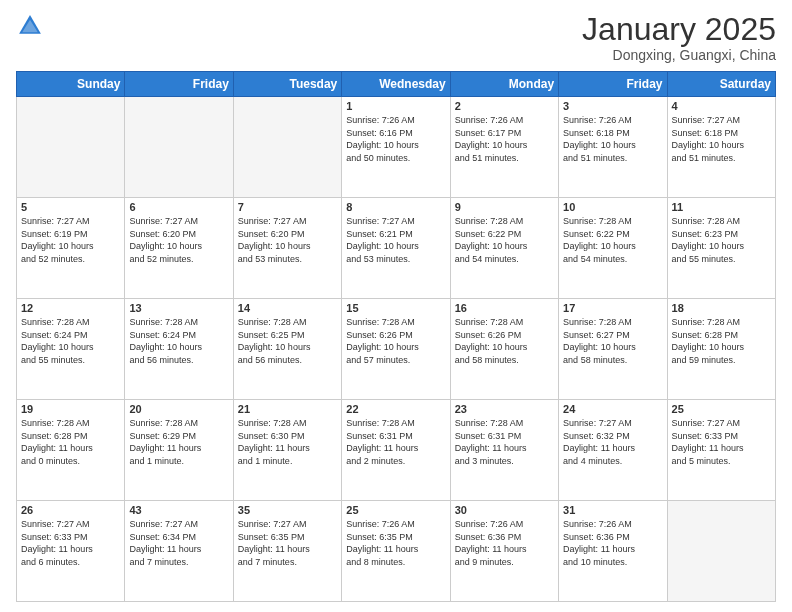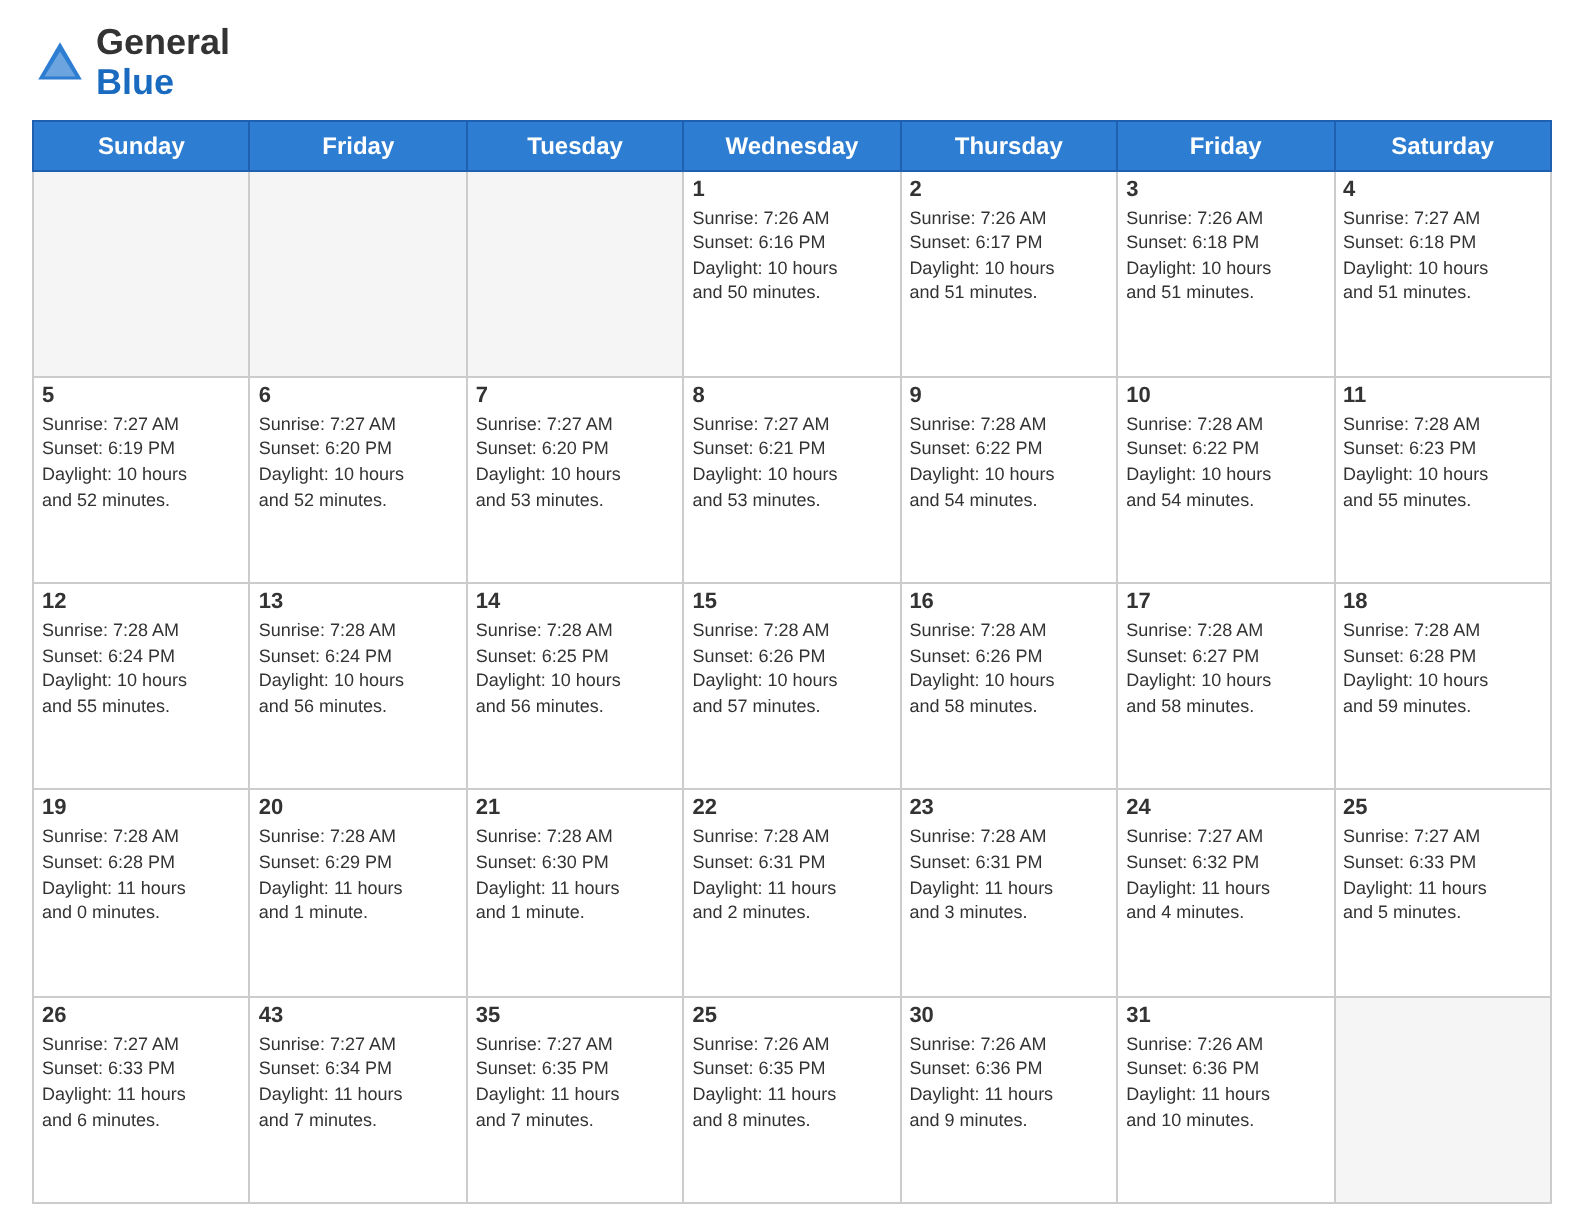--- a/index.html
+++ b/index.html
@@ -58,21 +58,21 @@
       border-collapse: collapse;
       width: 100%;
       table-layout: fixed;
     }
     .calendar th {
       background: #2d7dd2;
       color: #fff;
       font-size: 12px;
       font-weight: bold;
       padding: 5px 4px;
-      text-align: center;
+      text-align: right;
       border: 1px solid #2060b0;
     }
     .calendar td {
       border: 1px solid #ccc;
       vertical-align: top;
       padding: 3px 4px;
       font-size: 9.5px;
       color: #333;
       height: 88px;
       background: #fff;
@@ -98,35 +98,35 @@
 </head>
 <body>
 
 <div class="page">
   <div class="header">
     <div class="logo">
       <svg class="logo-icon" viewBox="0 0 36 36">
         <polygon points="18,4 32,28 4,28" fill="#2d7dd2"></polygon>
         <polygon points="18,10 28,26 8,26" fill="#fff" opacity="0.3"></polygon>
       </svg>
-      <div class="logo-text">
-        <span class="logo-general">General</span><br>
-        <span class="logo-blue">Blue</span>
-      </div>
+    </div>
+    <div class="title-block">
+      <div class="month-title">January 2025</div>
+      <div class="location">Dongxing, Guangxi, China</div>
     </div>
   </div>
 
   <table class="calendar">
     <thead>
       <tr>
       <th>Sunday</th>
           <th>Friday</th>
           <th>Tuesday</th>
           <th>Wednesday</th>
-          <th>Thursday</th>
+          <th>Monday</th>
           <th>Friday</th>
           <th>Saturday</th>
         </tr>
     </thead>
     <tbody id="calendar-body">
     <tr class="week-row">
           <td class="empty"></td>
           <td class="empty"></td>
           <td class="empty"></td>
           <td>

